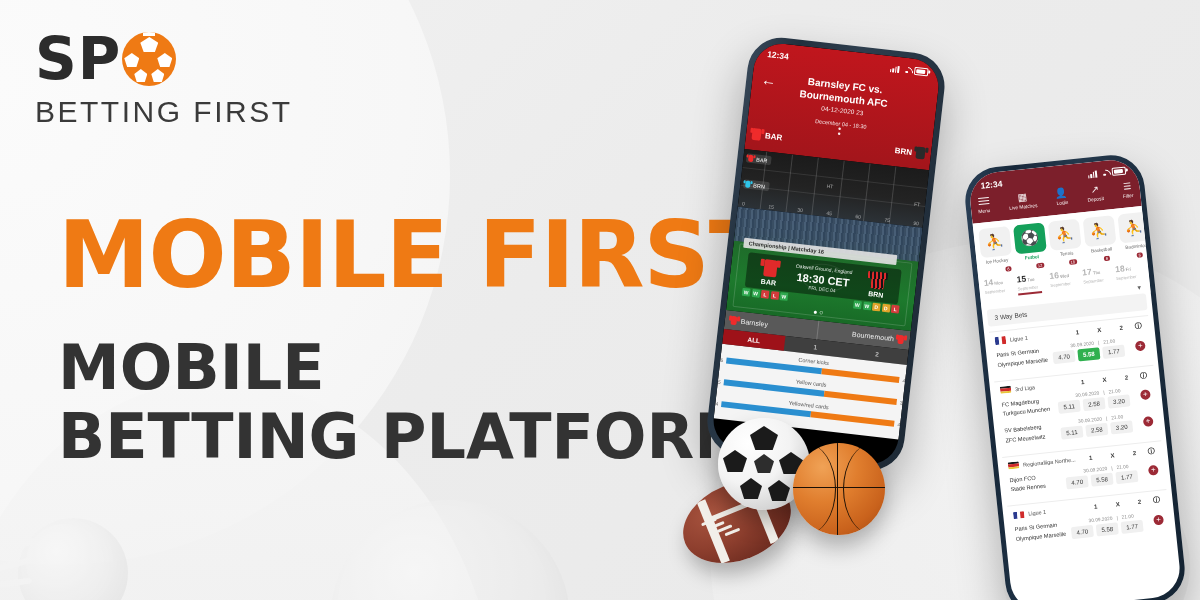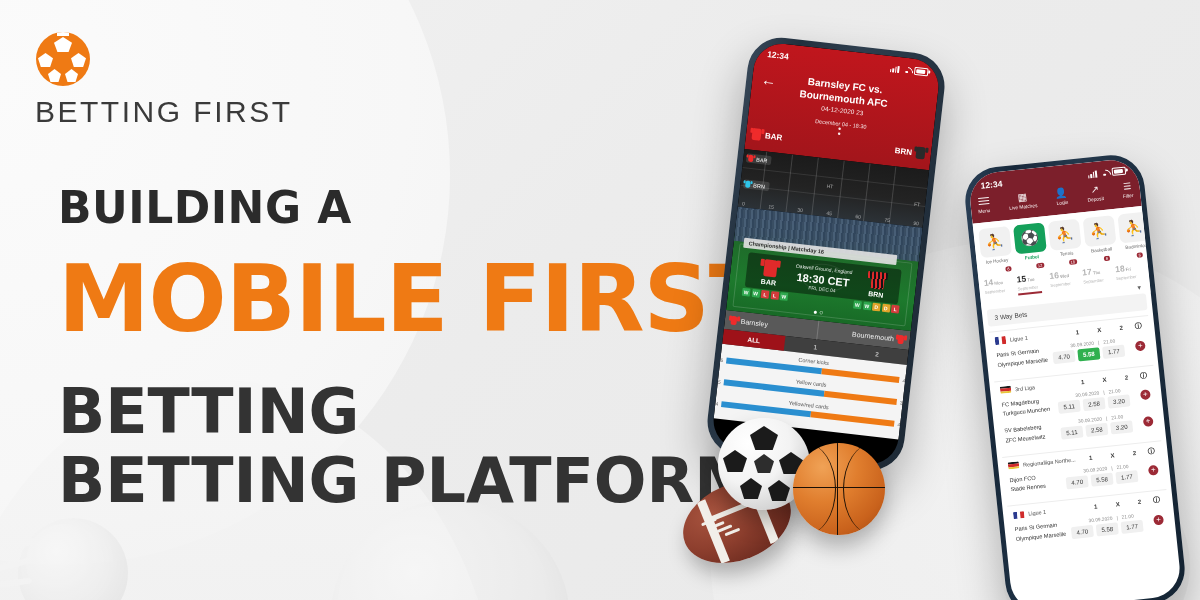--- a/index.html
+++ b/index.html
@@ -216,36 +216,36 @@
   <div class="wm" style="left:18px;top:518px;width:110px;height:110px;">
     <div class="wm-ball" style="position:absolute;inset:0;"></div>
     <div class="wm-streak" style="left:-22px;top:26px;width:40px;transform:rotate(-20deg);"></div>
     <div class="wm-streak" style="left:-30px;top:44px;width:46px;transform:rotate(-14deg);"></div>
     <div class="wm-streak" style="left:-24px;top:62px;width:38px;transform:rotate(-8deg);"></div>
   </div>
   <div class="wm wm-ball" style="left:1000px;top:470px;width:190px;height:190px;opacity:.5;"></div>
 
   <div class="logo">
     <div class="logo-top">
+      <span class="logo-word">SP</span>
       <span class="logo-ball">
         <i class="lb-p" style="left:18px;top:5px;width:18px;height:15px;clip-path:polygon(50% 0,100% 38%,81% 100%,19% 100%,0 38%);"></i>
         <i class="lb-p" style="left:2px;top:21px;width:15px;height:14px;clip-path:polygon(50% 0,100% 38%,81% 100%,19% 100%,0 38%);"></i>
         <i class="lb-p" style="left:35px;top:21px;width:15px;height:14px;clip-path:polygon(50% 0,100% 38%,81% 100%,19% 100%,0 38%);"></i>
         <i class="lb-p" style="left:12px;top:37px;width:13px;height:13px;clip-path:polygon(50% 0,100% 38%,81% 100%,19% 100%,0 38%);"></i>
         <i class="lb-p" style="left:29px;top:37px;width:13px;height:13px;clip-path:polygon(50% 0,100% 38%,81% 100%,19% 100%,0 38%);"></i>
         <i class="lb-p" style="left:21px;top:-5px;width:12px;height:9px;"></i>
       </span>
     </div>
     <div class="logo-sub">BETTING  FIRST</div>
   </div>
 
   <div class="headline">
-    <div class="h-line1">BUILDING A</div>
     <div class="h-line2">MOBILE FIRST</div>
-    <div class="h-line3">BETTING</div>
+    <div class="h-line3">MOBILE</div>
     <div class="h-line4">BETTING PLATFORM</div>
   </div>
 
   <div class="phone" id="phone1">
     <div class="screen">
 
       <div class="p1-hero">
         <div class="statusbar" style="color:#fff;">
           <span>12:34</span>
           <span class="sb-icons">

